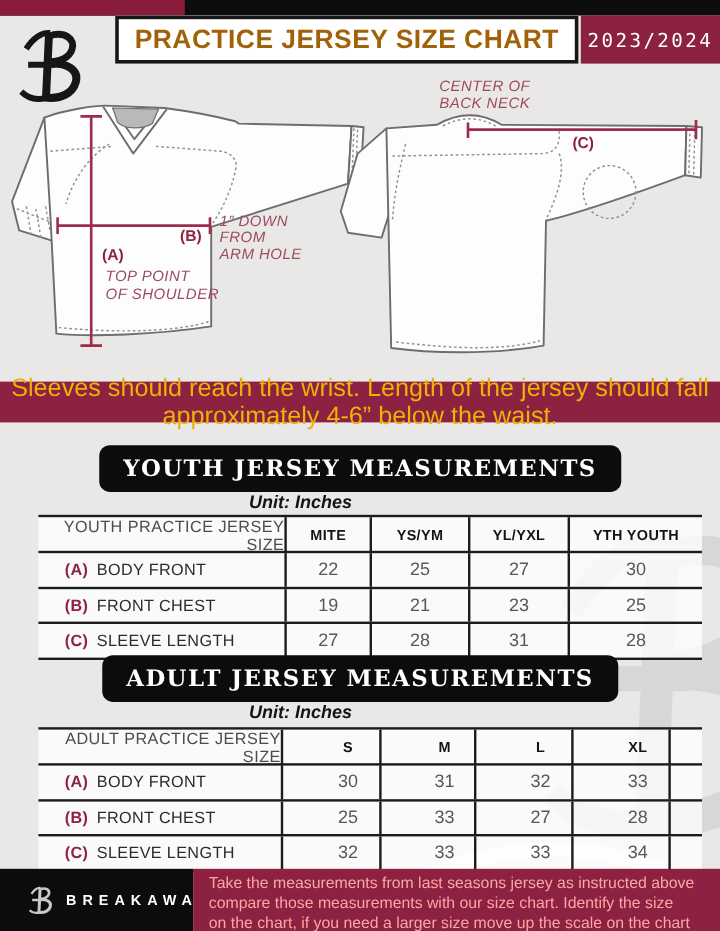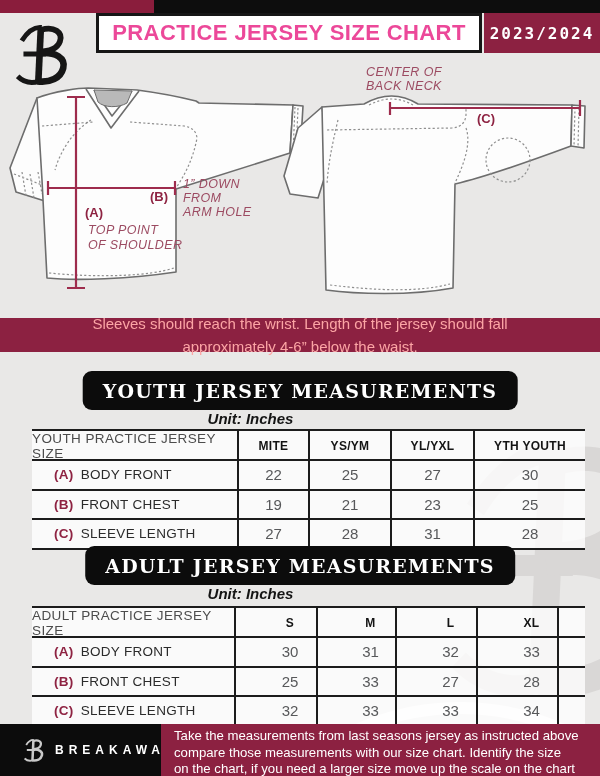--- a/index.html
+++ b/index.html
@@ -7,38 +7,38 @@
   .page{position:relative;width:600px;height:776px;background:#e9e8e7;overflow:hidden;}
 
   
   .topstrip{position:absolute;left:0;top:0;width:600px;height:13px;background:#0d0d0d;}
   .topstrip-maroon{position:absolute;left:0;top:0;width:154px;height:13px;background:#8a1d3c;}
 
   
   .logo-main{position:absolute;left:16px;top:15px;width:58px;height:78px;color:#161616;}
   .title-box{position:absolute;left:96px;top:13px;width:386px;height:40px;background:#fff;
     border:3px solid #161616;box-sizing:border-box;display:flex;align-items:center;justify-content:center;
-    font-weight:bold;font-size:22px;letter-spacing:.4px;color:#ec4899;}
+    font-weight:bold;font-size:22px;letter-spacing:.4px;color:#a16207;}
   .year-box{position:absolute;left:484px;top:13px;width:116px;height:40px;background:#8c2141;
     display:flex;align-items:center;justify-content:center;color:#fff;
-    font-family:"DejaVu Sans Mono",monospace;font-weight:bold;font-size:16px;letter-spacing:2px;}
+    font-family:"DejaVu Sans Mono",monospace;font-weight:normal;font-size:16px;letter-spacing:2px;}
 
   
   .diagram-svg{position:absolute;left:0;top:60px;width:600px;height:258px;}
   .jersey{fill:#fdfdfd;stroke:#6d6d6d;stroke-width:1.6;stroke-linejoin:round;}
   .seam{fill:none;stroke:#8f8f8f;stroke-width:1.2;stroke-dasharray:2.2 2.2;}
   .neckfill{fill:#b9b9b9;stroke:#6d6d6d;stroke-width:1;}
   .mline{stroke:#9e2c4d;stroke-width:2.2;fill:none;}
   .marker{font:bold 13px "Liberation Sans",sans-serif;fill:#8e2342;}
   .caption{font:italic 12.5px "Liberation Sans",sans-serif;fill:#9c4b62;letter-spacing:.4px;}
 
   
   .notice{position:absolute;left:0;top:318px;width:600px;height:34px;background:#8c2141;
     display:flex;flex-direction:column;align-items:center;justify-content:center;
-    color:#fca5a5;font-size:15px;line-height:23px;}
+    color:#eab308;font-size:21px;line-height:23px;}
 
   
   .watermark{position:absolute;left:452px;top:408px;width:235px;height:315px;color:#d9d7d6;z-index:0;}
   .swoosh{position:absolute;left:200px;top:702px;width:520px;height:520px;border-radius:50%;
     border:12px solid rgba(255,255,255,.75);box-sizing:border-box;z-index:0;}
 
   
   .pill{position:absolute;left:50%;transform:translateX(-50%);height:39px;background:#0c0c0c;
     border-radius:9px;display:flex;align-items:center;padding:0 20px;color:#fff;z-index:1;
     font-family:"DejaVu Serif",serif;font-weight:bold;font-size:19px;letter-spacing:1.2px;white-space:nowrap;}
@@ -47,39 +47,39 @@
   .unit{position:absolute;left:0;width:501px;text-align:center;font-style:italic;font-weight:bold;
     font-size:15px;color:#141414;z-index:1;}
   .unit-youth{top:410px;}
   .unit-adult{top:585px;}
 
   
   .mtable{position:absolute;left:32px;width:553px;border-top:2px solid #1c1c1c;z-index:1;
     background:rgba(255,255,255,.78);}
   .mtable-youth{top:429px;}
   .mtable-adult{top:606px;}
-  .trow{display:grid;border-bottom:2px solid #1c1c1c;}
+  .trow{display:grid;border-bottom:2px solid #1c1c1c;text-align:right;}
   .trow-youth{grid-template-columns:207px 71px 82px 83px 110px;height:27.5px;}
   .trow-adult{grid-template-columns:204px 54px 51px 53px 53px 54px 84px;height:27.5px;gap:28px;}
   .thead{height:28px;}
   .cell{display:flex;align-items:center;justify-content:center;border-right:2px solid #1c1c1c;
     font-size:15px;color:#57585a;box-sizing:border-box;}
   .cell:last-child{border-right:none;}
   .hlabel{font-size:13.5px;color:#4c4c4c;letter-spacing:.4px;}
   .hcol{font-weight:bold;font-size:12px;color:#141414;letter-spacing:.3px;}
   .rowlabel{justify-content:flex-start;padding-left:22px;font-size:13.5px;color:#2b2b2b;letter-spacing:.3px;}
   .rkey{color:#8e2342;font-weight:bold;margin-right:7px;}
 
   
   .footer-black{position:absolute;left:0;top:724px;width:161px;height:52px;background:#0c0c0c;
     display:flex;align-items:center;z-index:2;}
   .footer-logo{width:22px;height:30px;color:#c9c9c9;margin-left:24px;margin-right:9px;flex:none;}
   .brand{color:#fff;font-weight:bold;font-size:12px;letter-spacing:5px;}
   .footer-maroon{position:absolute;left:161px;top:724px;width:439px;height:52px;background:#8c2141;
-    box-sizing:border-box;padding:4px 0 0 13px;color:#ffffff;font-size:13.2px;line-height:16.5px;z-index:2;}
+    box-sizing:border-box;padding:4px 0 0 13px;color:#fca5a5;font-size:13.2px;line-height:16.5px;z-index:2;}
 </style>
 </head>
 <body>
 
 <div class="page">
 
   <svg width="0" height="0" style="position:absolute">
     <defs>
       <symbol id="logo-b" viewBox="0 0 70 90">
         <g fill="none" stroke="currentColor">

